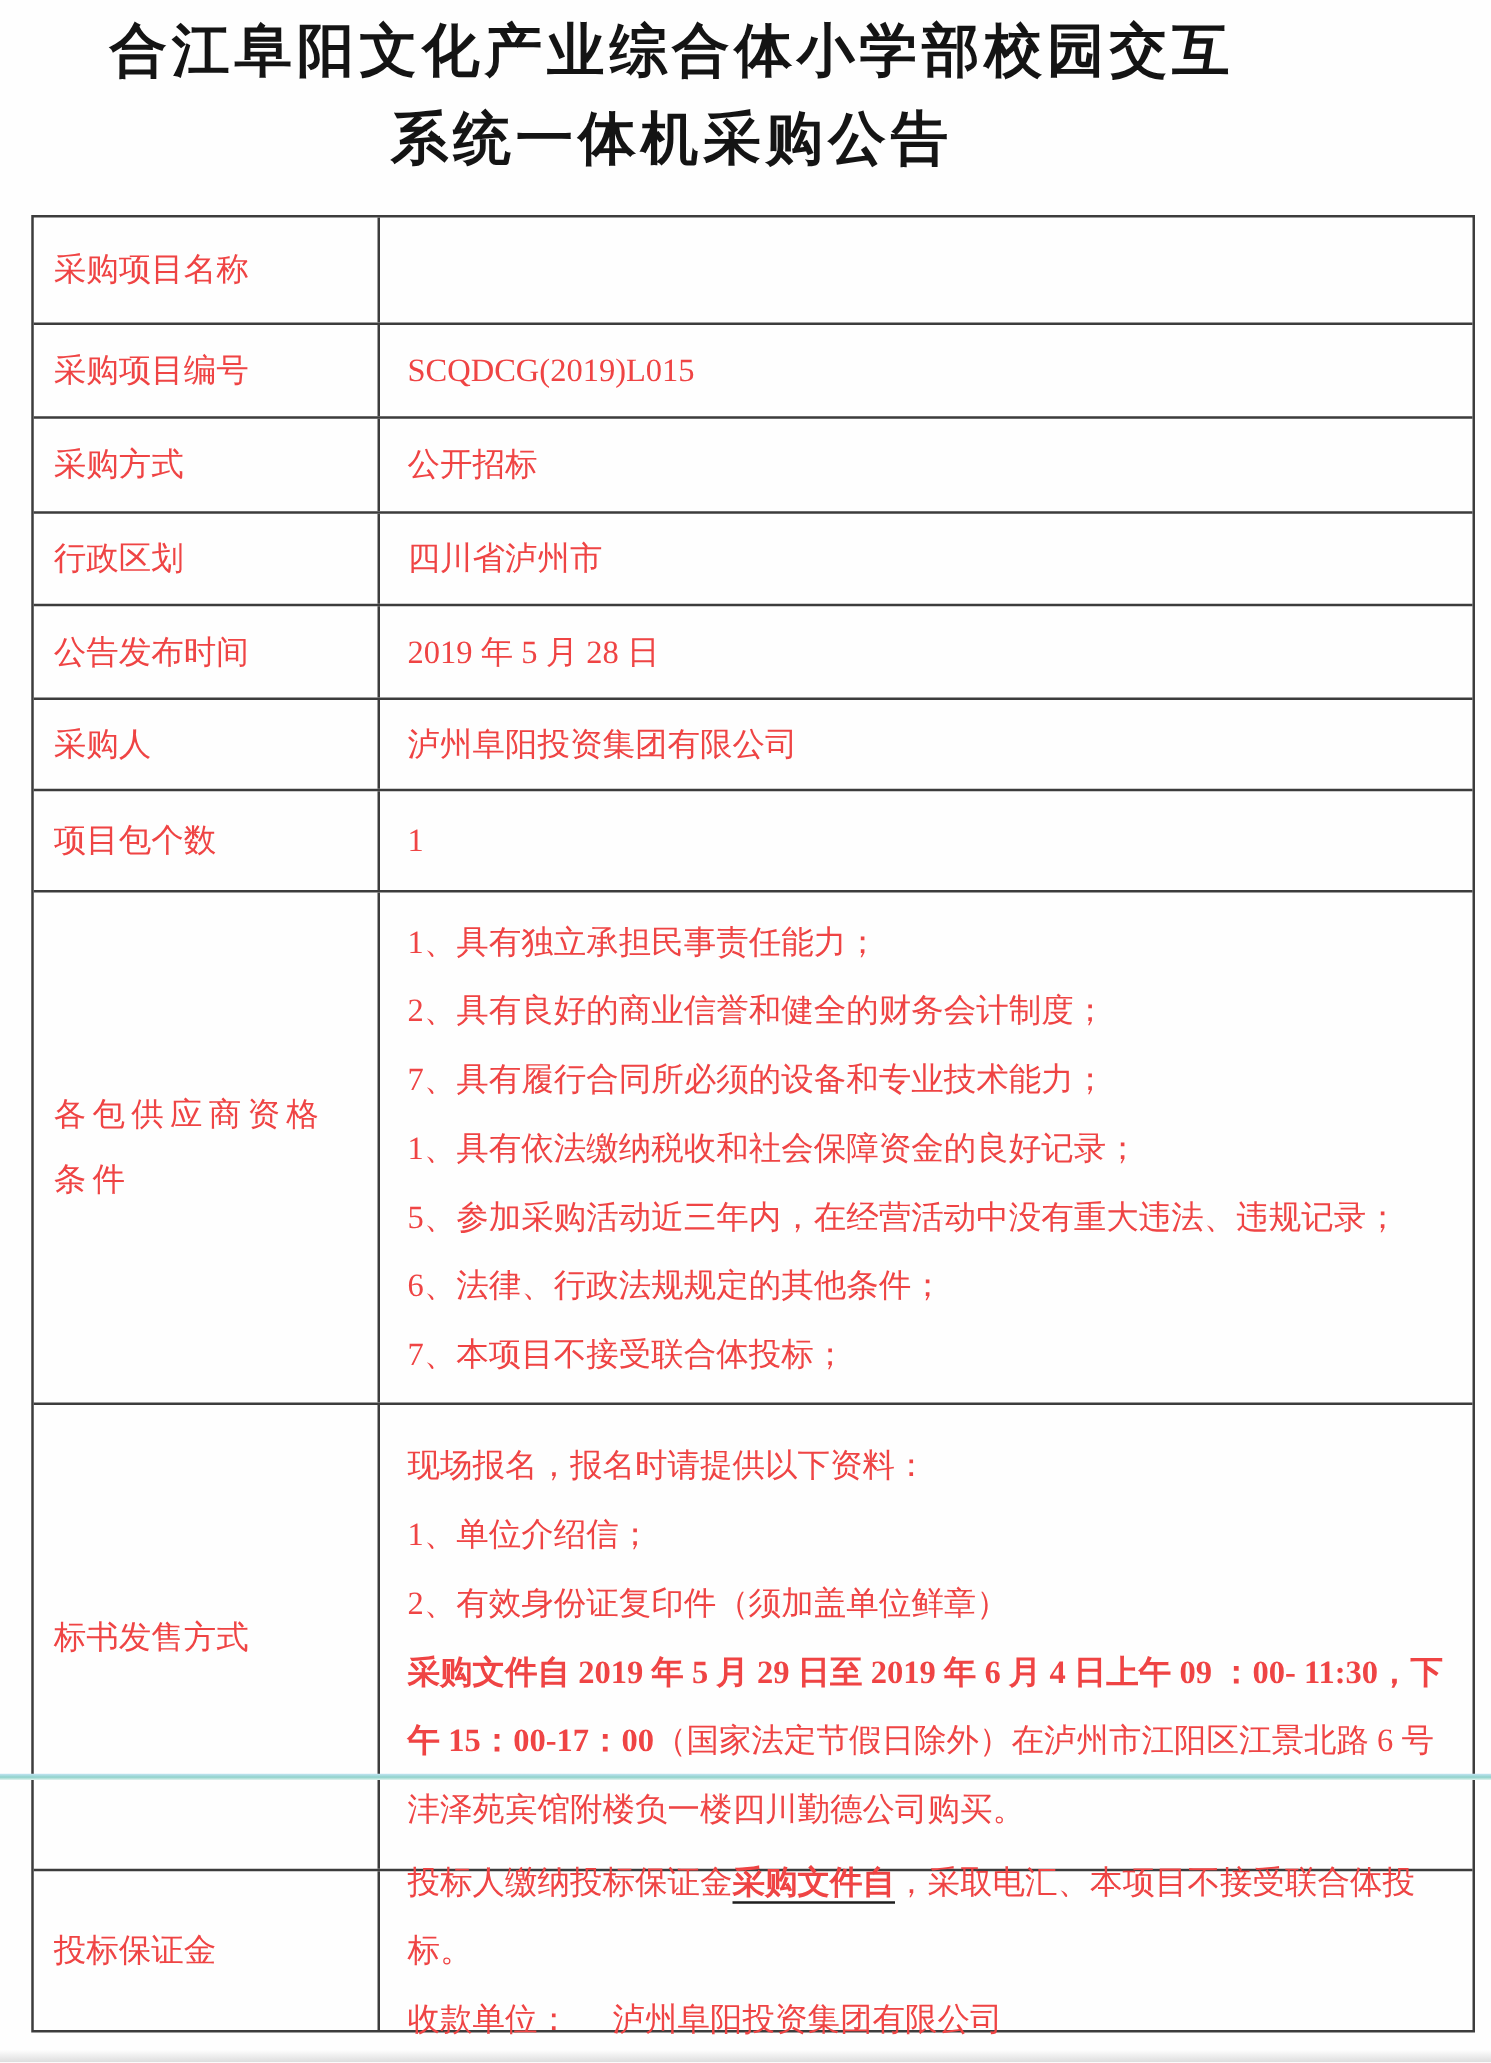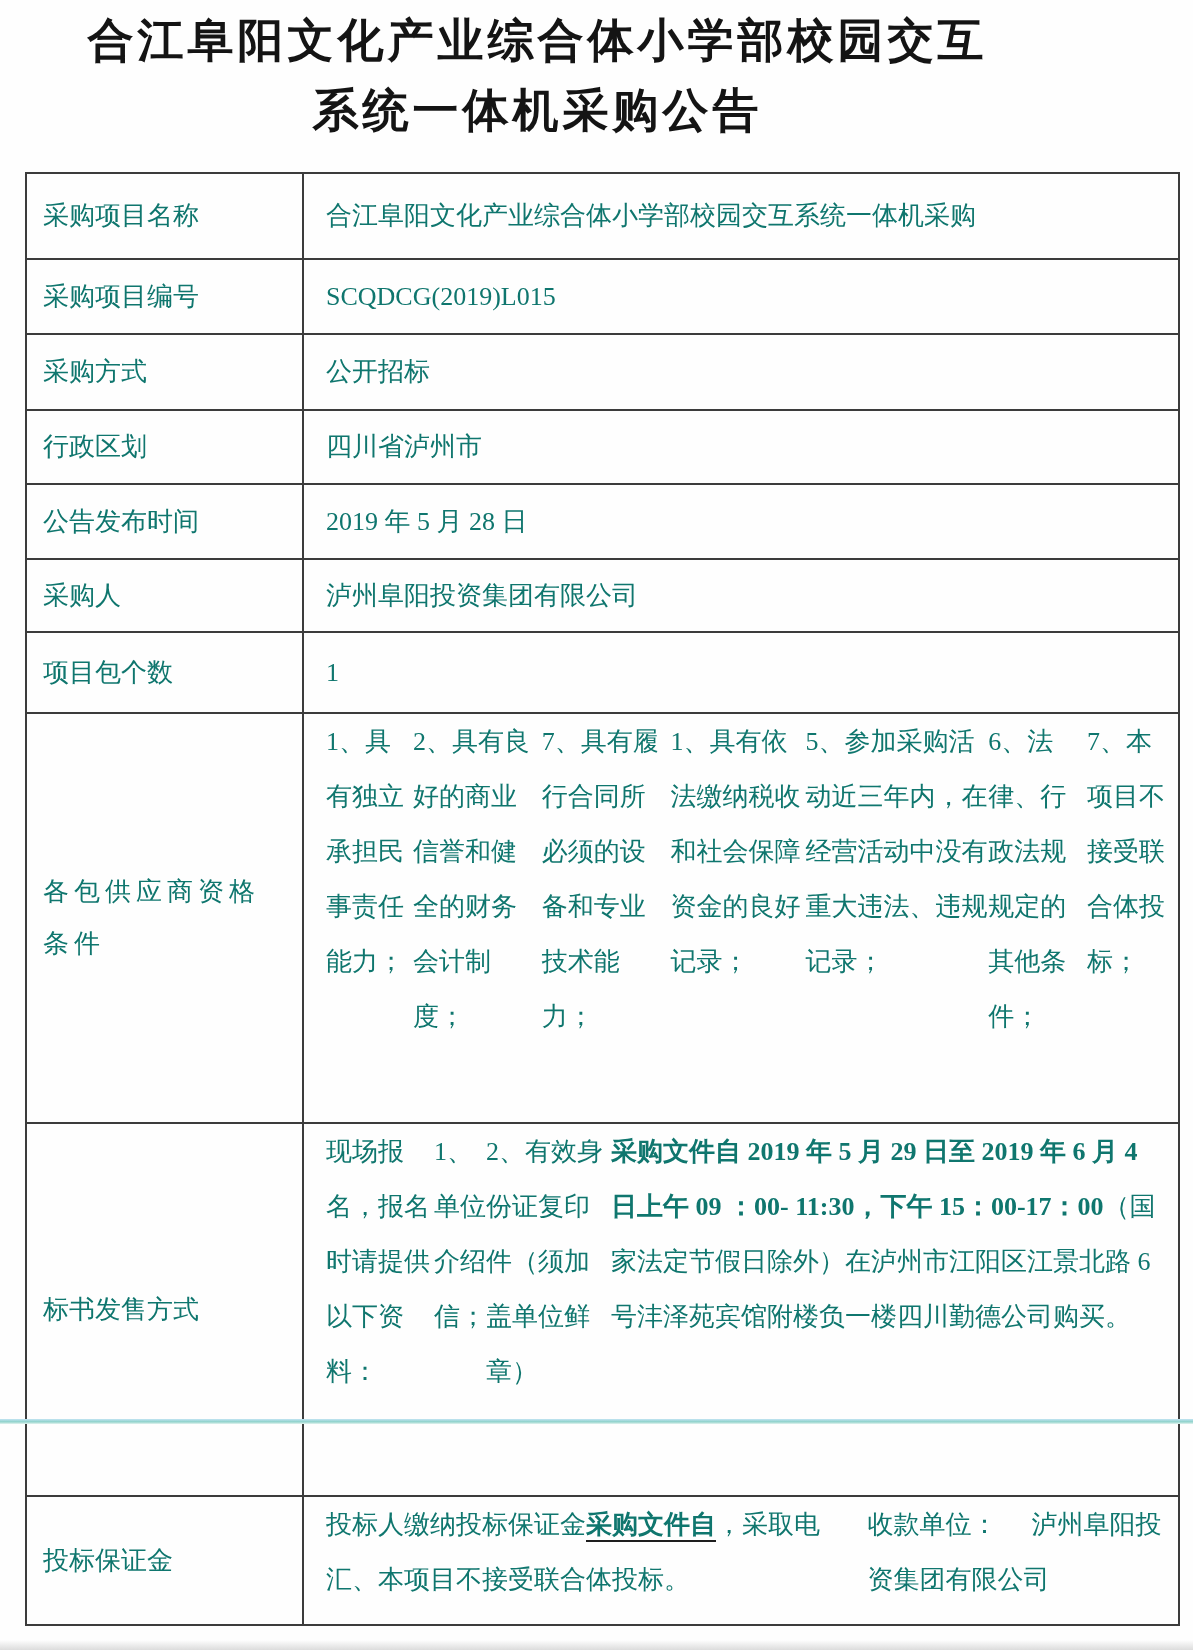--- a/index.html
+++ b/index.html
@@ -36,41 +36,41 @@
     width: 1155px;
     border: 2px solid #3c3c3c;
     background: #fefefe;
   }
   .trow {
     display: flex;
     border-top: 2px solid #3c3c3c;
   }
   .trow:first-child { border-top: none; }
 
-  .cell { font-size: 26px; color: #0f766e; }
+  .cell { font-size: 26px; color: #ef4444; }
   .cell-label {
     width: 277px;
     flex: 0 0 277px;
     border-right: 2px solid #3c3c3c;
     display: flex;
     align-items: center;
     padding-left: 16px;
     padding-right: 10px;
     line-height: 44px;
   }
   .cell-value {
     flex: 1 1 auto;
     display: flex;
     align-items: center;
     padding-left: 22px;
     padding-right: 10px;
     line-height: 40px;
   }
   .cell-value.multi {
-    flex-direction: row;
+    flex-direction: column;
     align-items: flex-start;
     justify-content: center;
   }
   .cell-value.multi p {
     line-height: 55px;
     font-size: 26px;
   }
   .label-justify span {
     display: inline-block;
     width: 238px;
@@ -114,21 +114,20 @@
 
   <h1 class="doc-title">
     <span class="title-line">合江阜阳文化产业综合体小学部校园交互</span>
     <span class="title-line">系统一体机采购公告</span>
   </h1>
 
   <div class="doc-table">
 
     <div class="trow" style="height:84px">
       <div class="cell cell-label">采购项目名称</div>
-      <div class="cell cell-value">合江阜阳文化产业综合体小学部校园交互系统一体机采购</div>
     </div>
 
     <div class="trow" style="height:75px">
       <div class="cell cell-label">采购项目编号</div>
       <div class="cell cell-value">SCQDCG(2019)L015</div>
     </div>
 
     <div class="trow" style="height:76px">
       <div class="cell cell-label">采购方式</div>
       <div class="cell cell-value">公开招标</div>

